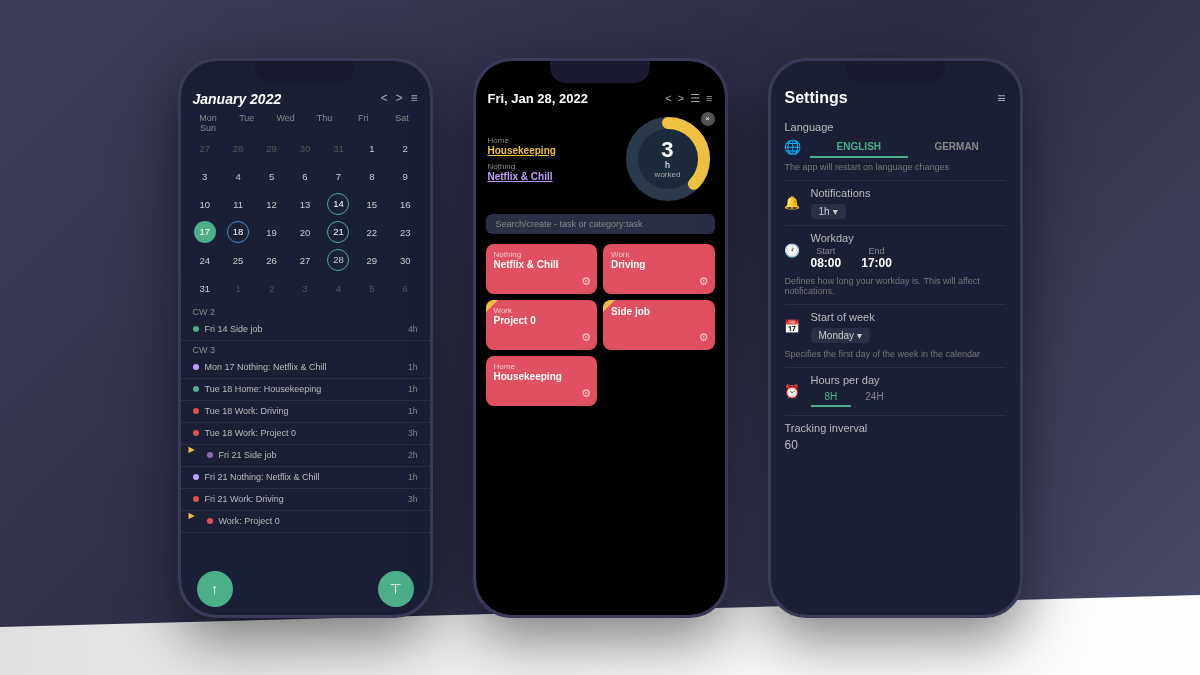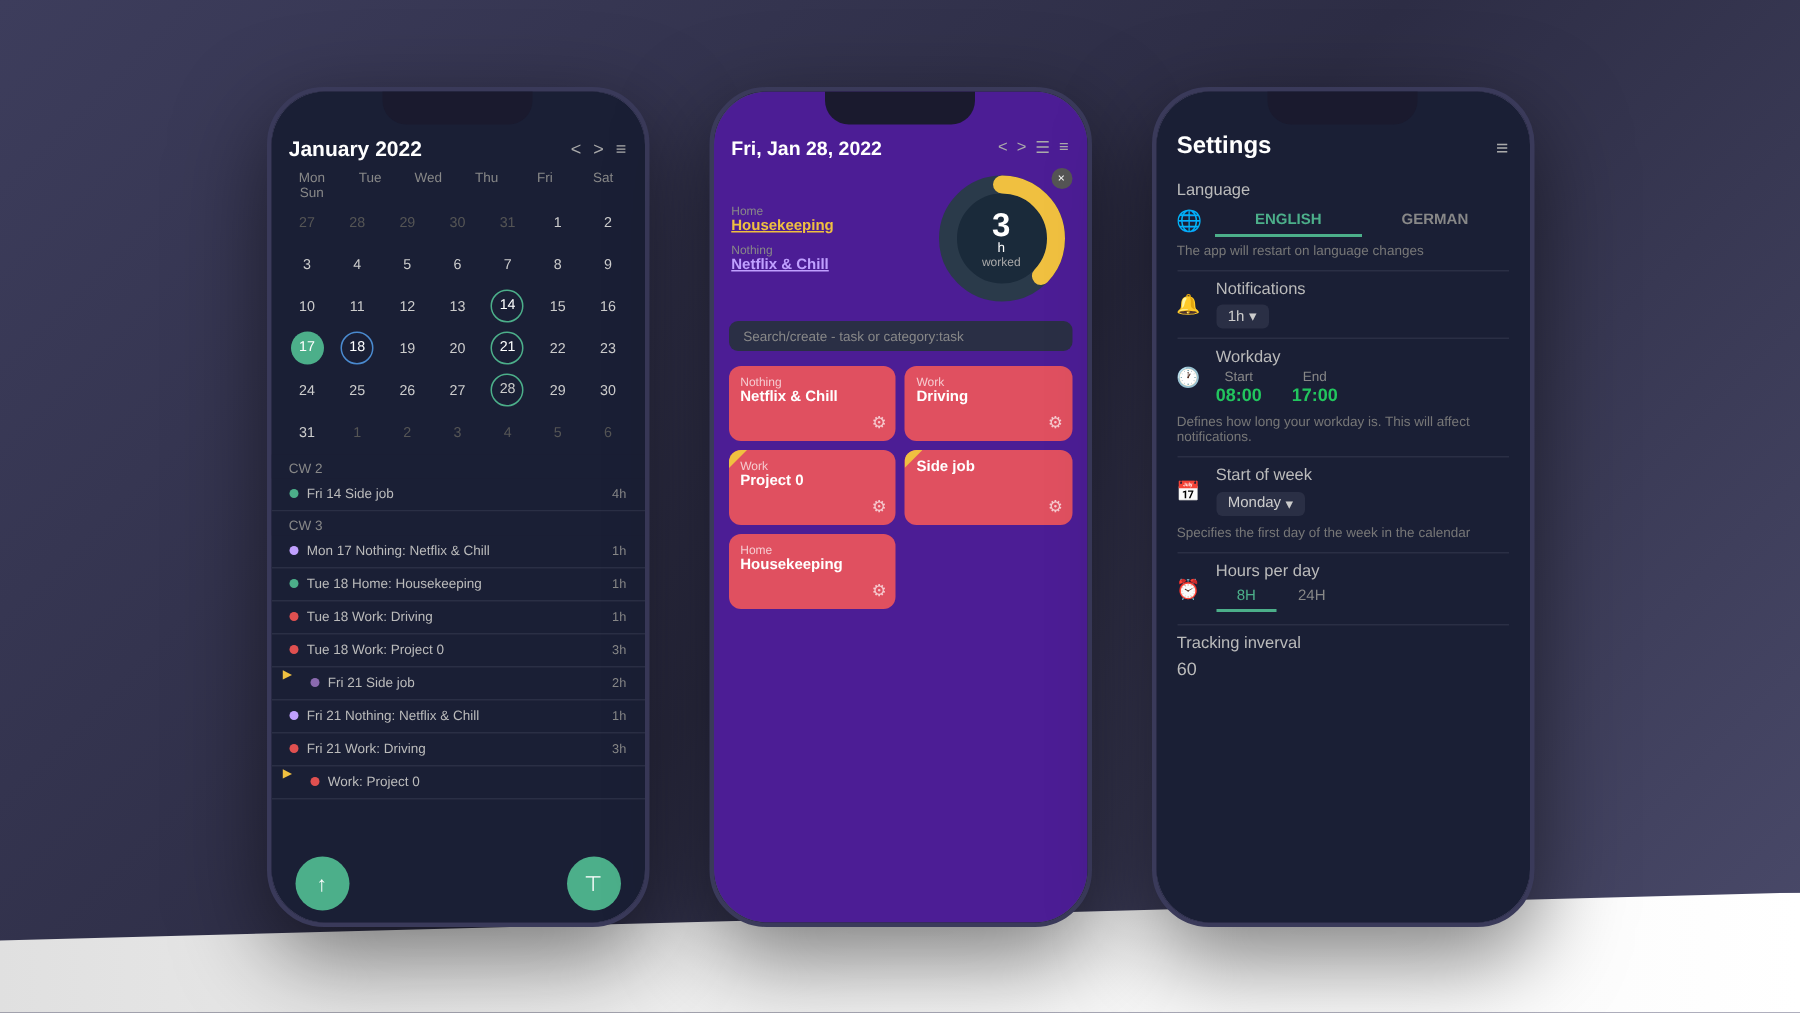--- a/index.html
+++ b/index.html
@@ -60,24 +60,25 @@
     }
 
     
     .phone1-screen {
       background: #1a1f35;
       color: #ccc;
       font-size: 10px;
     }
     .phone1-header {
       display: flex;
-      align-items: center;
+      align-items: flex-start;
       justify-content: space-between;
       padding: 8px 12px 4px;
       color: #fff;
+      font-style: italic;
     }
     .phone1-header-title {
       font-size: 14px;
       font-weight: 600;
       color: #fff;
     }
     .phone1-header-icons {
       display: flex;
       gap: 8px;
       align-items: center;
@@ -179,21 +180,21 @@
       background: #4CAF8A;
       display: flex;
       align-items: center;
       justify-content: center;
       color: #fff;
       font-size: 14px;
     }
 
     
     .phone2-screen {
-      background: #4c1d95;
+      background: #000000;
       color: #ccc;
     }
     .phone2-header {
       display: flex;
       align-items: center;
       justify-content: space-between;
       padding: 8px 12px 4px;
       color: #fff;
     }
     .phone2-header-title {
@@ -388,21 +389,21 @@
       display: flex;
       flex-direction: column;
     }
     .workday-col-label {
       font-size: 9px;
       color: #888;
       text-align: center;
     }
     .workday-col-value {
       font-size: 12px;
-      color: #22c55e;
+      color: #ffffff;
       font-weight: 600;
     }
     .hours-tabs {
       display: flex;
       gap: 0;
       margin: 2px 0;
     }
     .hours-tab {
       padding: 3px 14px;
       font-size: 10px;

